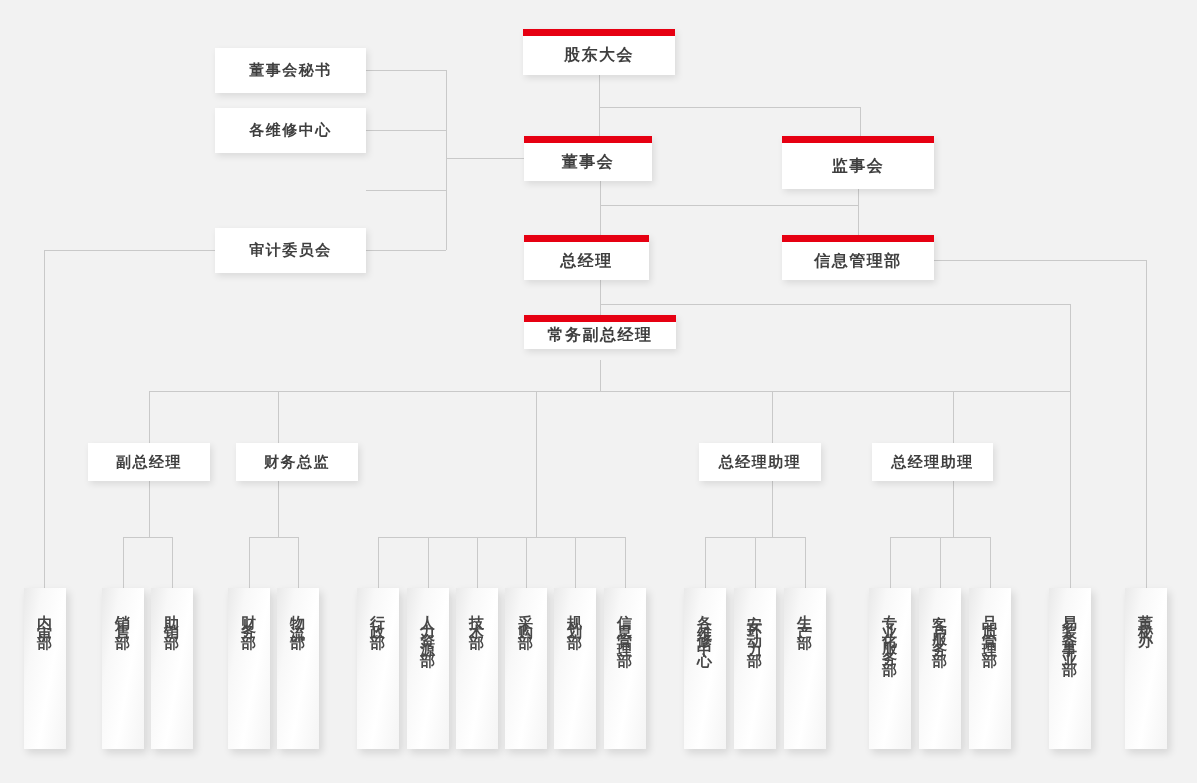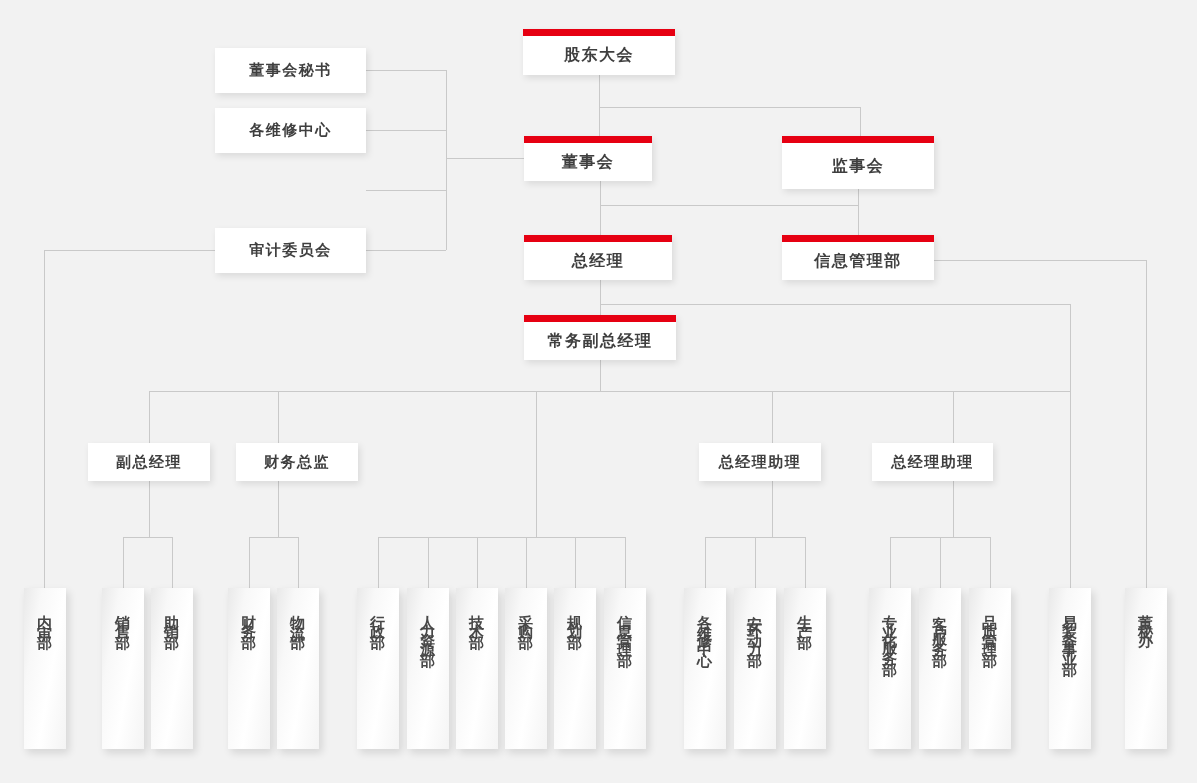--- a/index.html
+++ b/index.html
@@ -91,27 +91,27 @@
 
   <div class="box red lg" style="left:523px;top:29px;width:152px;height:46px">
     <span>股东大会</span>
   </div>
   <div class="box red lg" style="left:524px;top:136px;width:128px;height:45px">
     <span>董事会</span>
   </div>
   <div class="box red lg" style="left:782px;top:136px;width:152px;height:53px">
     <span>监事会</span>
   </div>
-  <div class="box red lg" style="left:524px;top:235px;width:148px;height:45px">
+  <div class="box red lg" style="left:524px;top:235px;width:125px;height:45px">
     <span>总经理</span>
   </div>
   <div class="box red lg" style="left:782px;top:235px;width:152px;height:45px">
     <span>信息管理部</span>
   </div>
-  <div class="box red lg" style="left:524px;top:315px;width:152px;height:45px">
+  <div class="box red lg" style="left:524px;top:315px;width:152px;height:34px">
     <span>常务副总经理</span>
   </div>
 
   <div class="box" style="left:215px;top:48px;width:151px;height:45px">
     <span>董事会秘书</span>
   </div>
   <div class="box" style="left:215px;top:108px;width:151px;height:45px">
     <span>各维修中心</span>
   </div>
   <div class="box" style="left:215px;top:228px;width:151px;height:45px">

